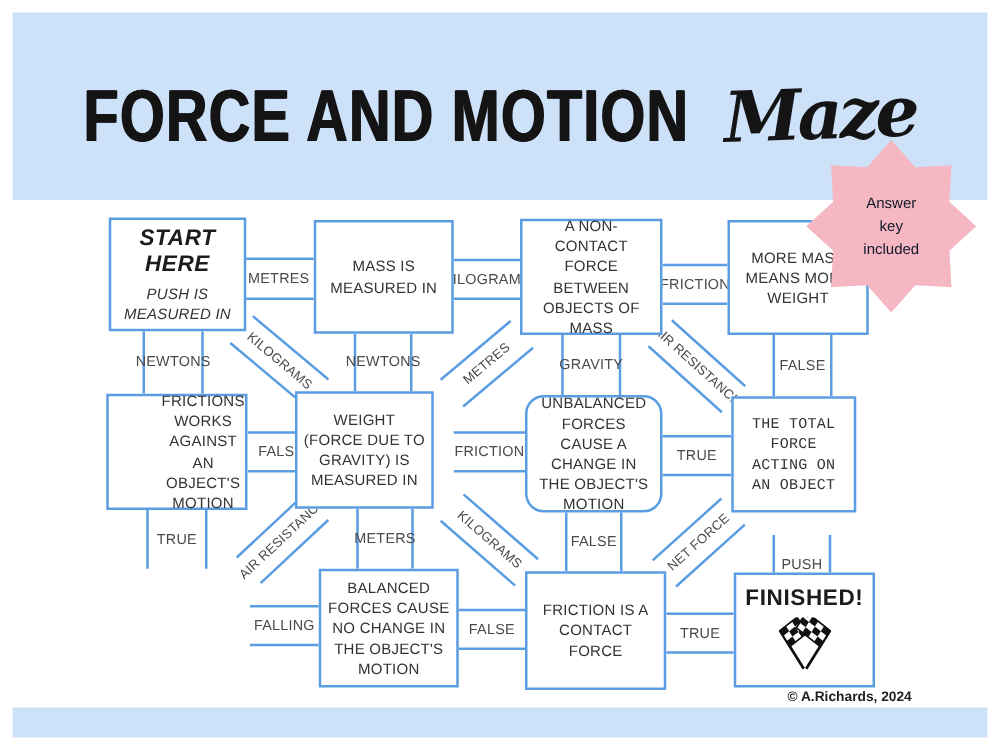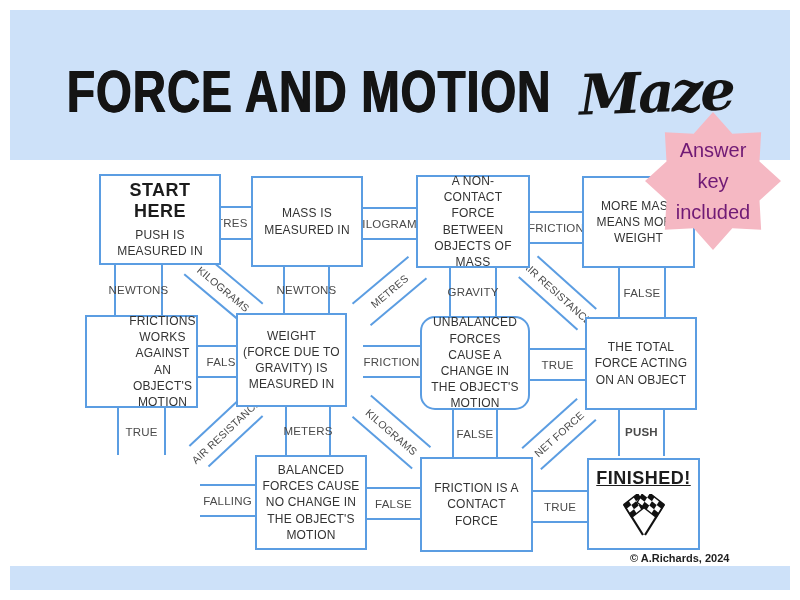--- a/index.html
+++ b/index.html
@@ -13,38 +13,38 @@
   .main-title{font-size:46px;font-weight:700;color:#141414;letter-spacing:1px;
               transform:scaleY(1.28);white-space:nowrap;
               text-shadow:0.6px 0 0 #141414, -0.6px 0 0 #141414;}
   .script-title{font-family:"DejaVu Serif",serif;font-style:italic;font-weight:700;
                 font-size:56px;color:#141414;letter-spacing:-3px;transform:rotate(-2deg);}
 
   
   .badge{position:absolute;left:645px;top:112px;width:136px;height:138px;background:#f5b8c3;z-index:6;
          clip-path:polygon(50% 0%,64.2% 15.8%,85.4% 14.6%,84.2% 35.8%,100% 50%,84.2% 64.2%,85.4% 85.4%,64.2% 84.2%,50% 100%,35.8% 84.2%,14.6% 85.4%,15.8% 64.2%,0% 50%,15.8% 35.8%,14.6% 14.6%,35.8% 15.8%);
          display:flex;align-items:center;justify-content:center;text-align:center;}
-  .badge-text{font-size:20px;line-height:1.55;color:#701a75;}
+  .badge-text{font-size:12px;line-height:1.55;color:#0f172a;}
 
   
   .box{position:absolute;background:#fff;border:2px solid #5b9de2;box-sizing:border-box;
        display:flex;flex-direction:column;align-items:center;justify-content:center;
        text-align:center;color:#333;z-index:3;padding:4px 5px;}
   .box-text{font-size:12px;line-height:1.35;letter-spacing:.2px;}
   .box-heading{font-size:18px;font-weight:700;letter-spacing:.5px;margin-bottom:5px;color:#1c1c1c;}
-  .finish-heading{margin-bottom:3px;text-decoration:underline;}
-
-  .b1 {left:99px; top:174px;width:122px;height:91px;}
+  .finish-heading{margin-bottom:3px;}
+
+  .b1 {left:87px; top:174px;width:110px;height:91px;font-style:italic;}
   .b2 {left:251px;top:176px;width:112px;height:91px;}
   .b3 {left:416px;top:175px;width:114px;height:93px;}
   .b4 {left:582px;top:176px;width:113px;height:92px;}
   .b5 {left:85px; top:315px;width:113px;height:93px;padding-left:47px;}
   .b6 {left:236px;top:313px;width:111px;height:94px;}
   .b7 {left:420px;top:316px;width:110px;height:94px;border-radius:15px;}
-  .b8 {left:585px;top:317px;width:112px;height:93px;}
+  .b8 {left:585px;top:317px;width:100px;height:93px;font-family:Liberation Mono, monospace;}
   .b9 {left:88px; top:455px;width:112px;height:95px;}
   .b10{left:255px;top:455px;width:112px;height:95px;}
   .b11{left:420px;top:457px;width:113px;height:95px;}
   .b12{left:587px;top:458px;width:113px;height:92px;}
 
   
   .hconn,.vconn{position:absolute;background:#fff;z-index:2;box-sizing:border-box;
       display:flex;align-items:center;justify-content:center;
       font-size:11.5px;color:#4a4a4a;letter-spacing:.2px;white-space:nowrap;}
   .hconn{border-top:2px solid #5b9de2;border-bottom:2px solid #5b9de2;}
@@ -60,21 +60,21 @@
   .h8{left:367px;top:487px;width:53px;height:33px;}
   .h9{left:533px;top:490px;width:54px;height:33px;}
 
   .v1{left:114px;top:265px;width:49px;height:50px;}
   .v2{left:283px;top:267px;width:47px;height:46px;}
   .v3{left:449px;top:268px;width:48px;height:48px;}
   .v4{left:618px;top:268px;width:48px;height:49px;}
   .v5{left:117px;top:408px;width:49px;height:47px;}
   .v6{left:285px;top:407px;width:46px;height:48px;}
   .v7{left:452px;top:410px;width:46px;height:47px;}
-  .v8{left:618px;top:408px;width:47px;height:48px;font-weight:bold;}
+  .v8{left:618px;top:428px;width:47px;height:48px;}
 
   
   .dconn{position:absolute;background:#fff;z-index:1;box-sizing:border-box;height:30px;
       border-top:2px solid #5b9de2;border-bottom:2px solid #5b9de2;
       display:flex;align-items:center;justify-content:center;
       font-size:10.5px;color:#4a4a4a;white-space:nowrap;letter-spacing:.2px;}
   .d1{left:184px;top:274px;width:79px;transform:rotate(40deg);}
   .d2{left:353px;top:276px;width:73px;transform:rotate(-40deg);}
   .d3{left:518px;top:278px;width:79px;transform:rotate(42deg);}
   .d4{left:189px;top:416px;width:74px;transform:rotate(-43deg);}

